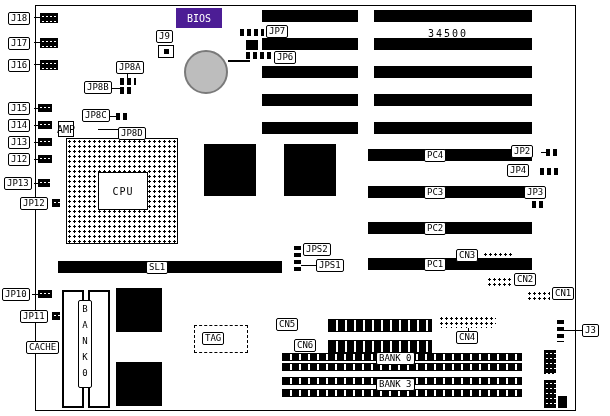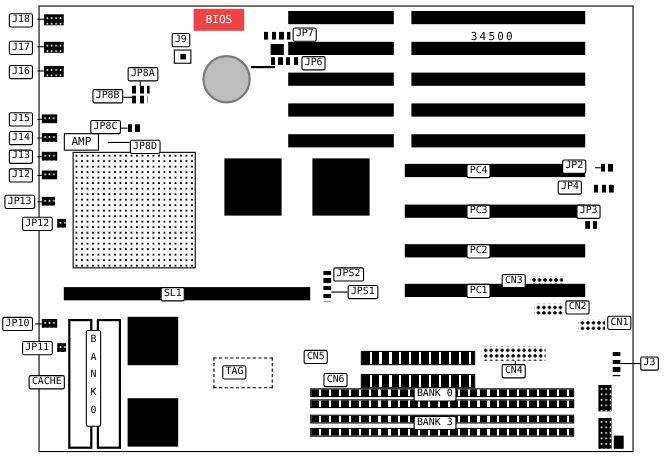--- a/index.html
+++ b/index.html
@@ -8,21 +8,21 @@
   .abs { position:absolute; }
   .board { position:absolute; border:1px solid #000; background:#fff; }
   .lbl { position:absolute; height:13px; line-height:11px; border:1px solid #000; border-radius:2px;
          background:#fff; font-size:9px; padding:0 2px; white-space:nowrap; z-index:6; }
   .txt { position:absolute; font-size:10px; letter-spacing:2px; z-index:6; }
   .bar { position:absolute; background:#000; height:12px; }
   .chip { position:absolute; background:#000; }
   .con { position:absolute; background-color:#000;
          background-image:radial-gradient(#fff .8px,transparent .9px);
          background-size:4px 5px; background-position:1px 1px; }
-  .blackbox { position:absolute; background:#ef4444; color:#fff; display:flex; align-items:center;
+  .blackbox { position:absolute; background:#4c1d95; color:#fff; display:flex; align-items:center;
               justify-content:center; text-align:center; z-index:3; }
   .pins-h { position:absolute; height:7px;
             background-image:repeating-linear-gradient(90deg,#000 0 4px,transparent 4px 7px); }
   .pins-v { position:absolute; width:7px;
             background-image:repeating-linear-gradient(180deg,#000 0 4px,transparent 4px 7px); }
   .dots { position:absolute; background-image:radial-gradient(#000 1.3px,transparent 1.4px);
           background-size:5px 5px; background-position:1px 1px; }
   .line-h { position:absolute; height:1px; background:#000; }
   .line-v { position:absolute; width:1px; background:#000; }
   .striped { position:absolute; border:1px solid #000;
@@ -68,25 +68,26 @@
 
   <div class="abs" style="left:158px;top:45px;width:16px;height:13px;border:1px solid #000;background:#fff">
     <div class="chip" style="left:5px;top:3px;width:5px;height:5px"></div>
   </div>
 
   <div class="pins-h" style="left:240px;top:29px;width:24px"></div>
   <div class="chip" style="left:246px;top:40px;width:12px;height:10px"></div>
   <div class="pins-h" style="left:246px;top:52px;width:26px"></div>
 
   <div class="cpu" style="left:66px;top:138px;width:112px;height:106px"></div>
+  <div class="cpu-core" style="left:98px;top:172px;width:50px;height:38px">CPU</div>
 
   <div class="chip" style="left:204px;top:144px;width:52px;height:52px"></div>
   <div class="chip" style="left:284px;top:144px;width:52px;height:52px"></div>
 
-  <div class="ampbox" style="left:58px;top:121px;width:32px;height:16px">AMP</div>
+  <div class="ampbox" style="left:58px;top:121px;width:16px;height:16px">AMP</div>
   <div class="line-h" style="left:98px;top:129px;width:20px"></div>
   <div class="pins-h" style="left:120px;top:78px;width:16px"></div>
   <div class="line-v" style="left:127px;top:74px;height:4px"></div>
   <div class="pins-h" style="left:120px;top:87px;width:14px"></div>
   <div class="line-h" style="left:112px;top:88px;width:8px"></div>
   <div class="pins-h" style="left:116px;top:113px;width:14px"></div>
   <div class="line-h" style="left:110px;top:116px;width:6px"></div>
 
   <div class="bar" style="left:58px;top:261px;width:224px"></div>
 

